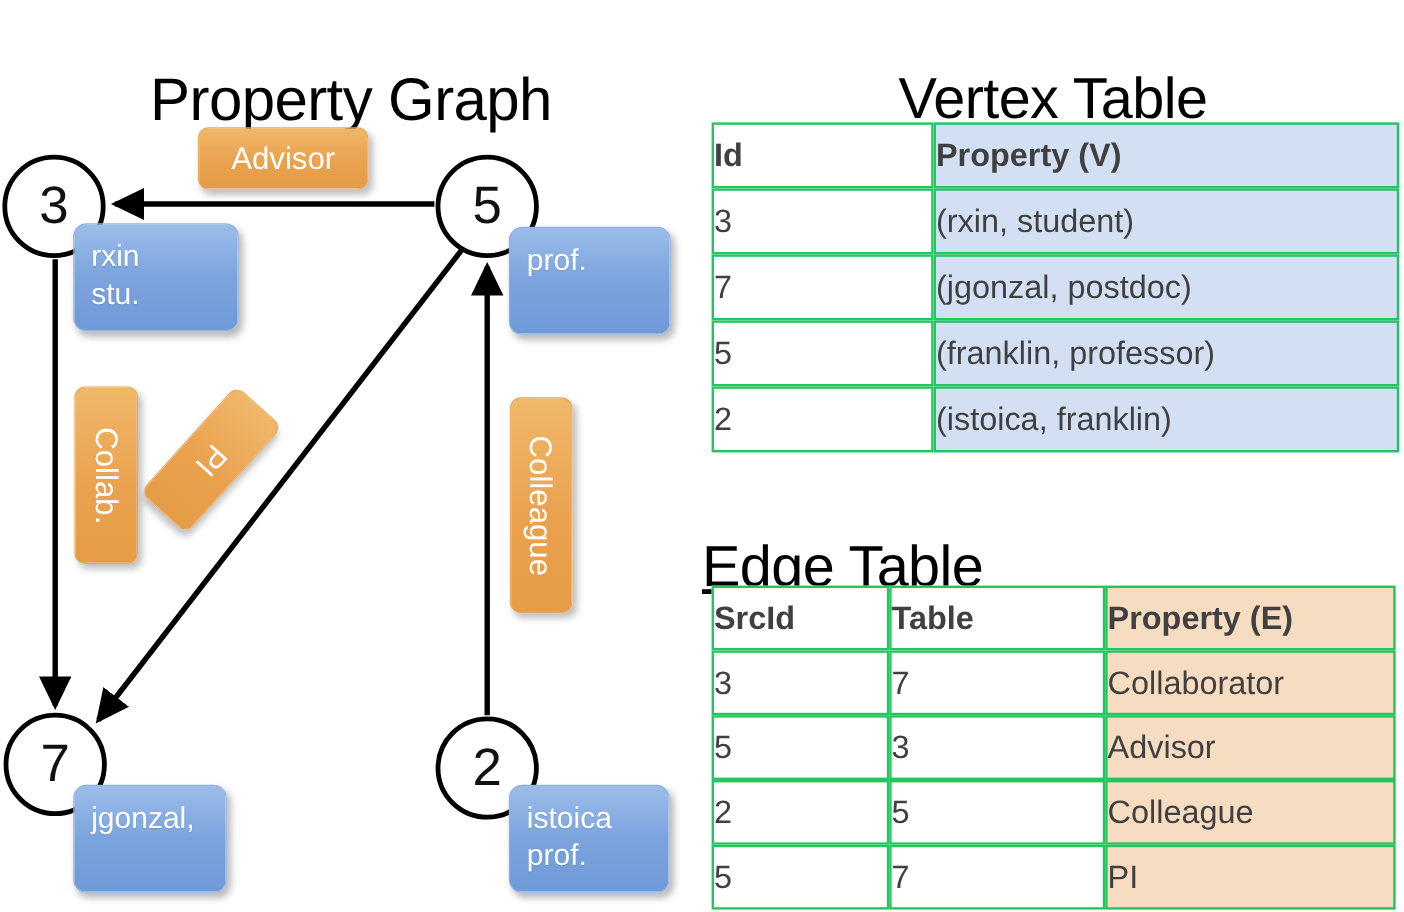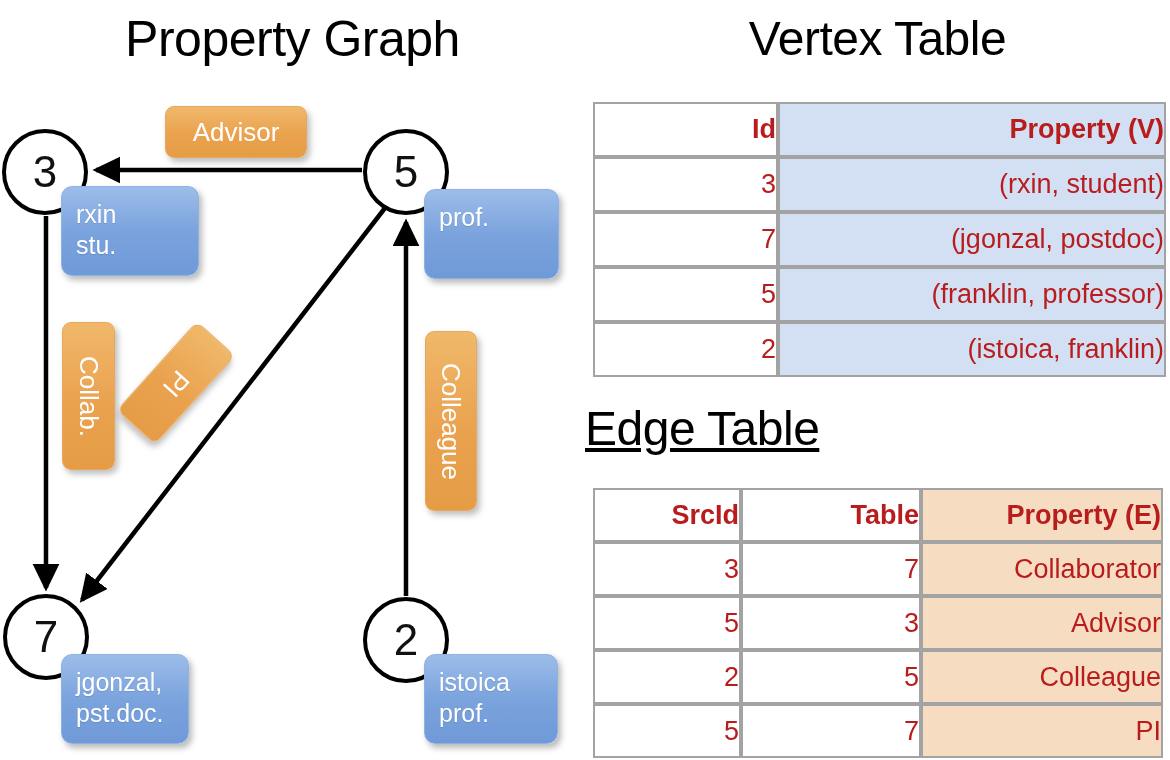--- a/index.html
+++ b/index.html
@@ -17,20 +17,21 @@
   }
 
   
   .title {
     position: absolute;
     font-family: "Liberation Sans", sans-serif;
     font-weight: 300;
     color: #000000;
     white-space: nowrap;
     letter-spacing: -0.5px;
+    margin-top: 44px;
   }
   #title-property-graph {
     left: 0px; top: 8px; width: 585px;
     text-align: center;
     font-size: 50px;
     line-height: 62px;
   }
   #title-vertex-table {
     left: 585px; top: 8px; width: 585px;
     text-align: center;
@@ -130,25 +131,25 @@
   }
 
   
   .data-table {
     position: absolute;
     border-collapse: separate;
     border-spacing: 0;
     font-family: "Liberation Sans", sans-serif;
   }
   .data-table td, .data-table th {
-    border: 2px solid #a3a3a3;
-    text-align: right;
+    border: 2px solid #22c55e;
+    text-align: left;
     font-weight: 300;
     font-size: 27px;
-    color: #b91c1c;
+    color: #404040;
     padding: 0;
     background: #ffffff;
     box-sizing: border-box;
   }
   .data-table th {
     font-weight: bold;
     font-size: 27px;
   }
 
   
@@ -228,21 +229,20 @@
     <div>rxin</div>
     <div>stu.</div>
   </div>
 
   <div class="prop-box" id="prop-franklin">
     <div>prof.</div>
   </div>
 
   <div class="prop-box" id="prop-jgonzal">
     <div>jgonzal,</div>
-    <div>pst.doc.</div>
   </div>
 
   <div class="prop-box" id="prop-istoica">
     <div>istoica</div>
     <div>prof.</div>
   </div>
 </div>
 
 <table class="data-table" id="vertex-table">
   <colgroup>

